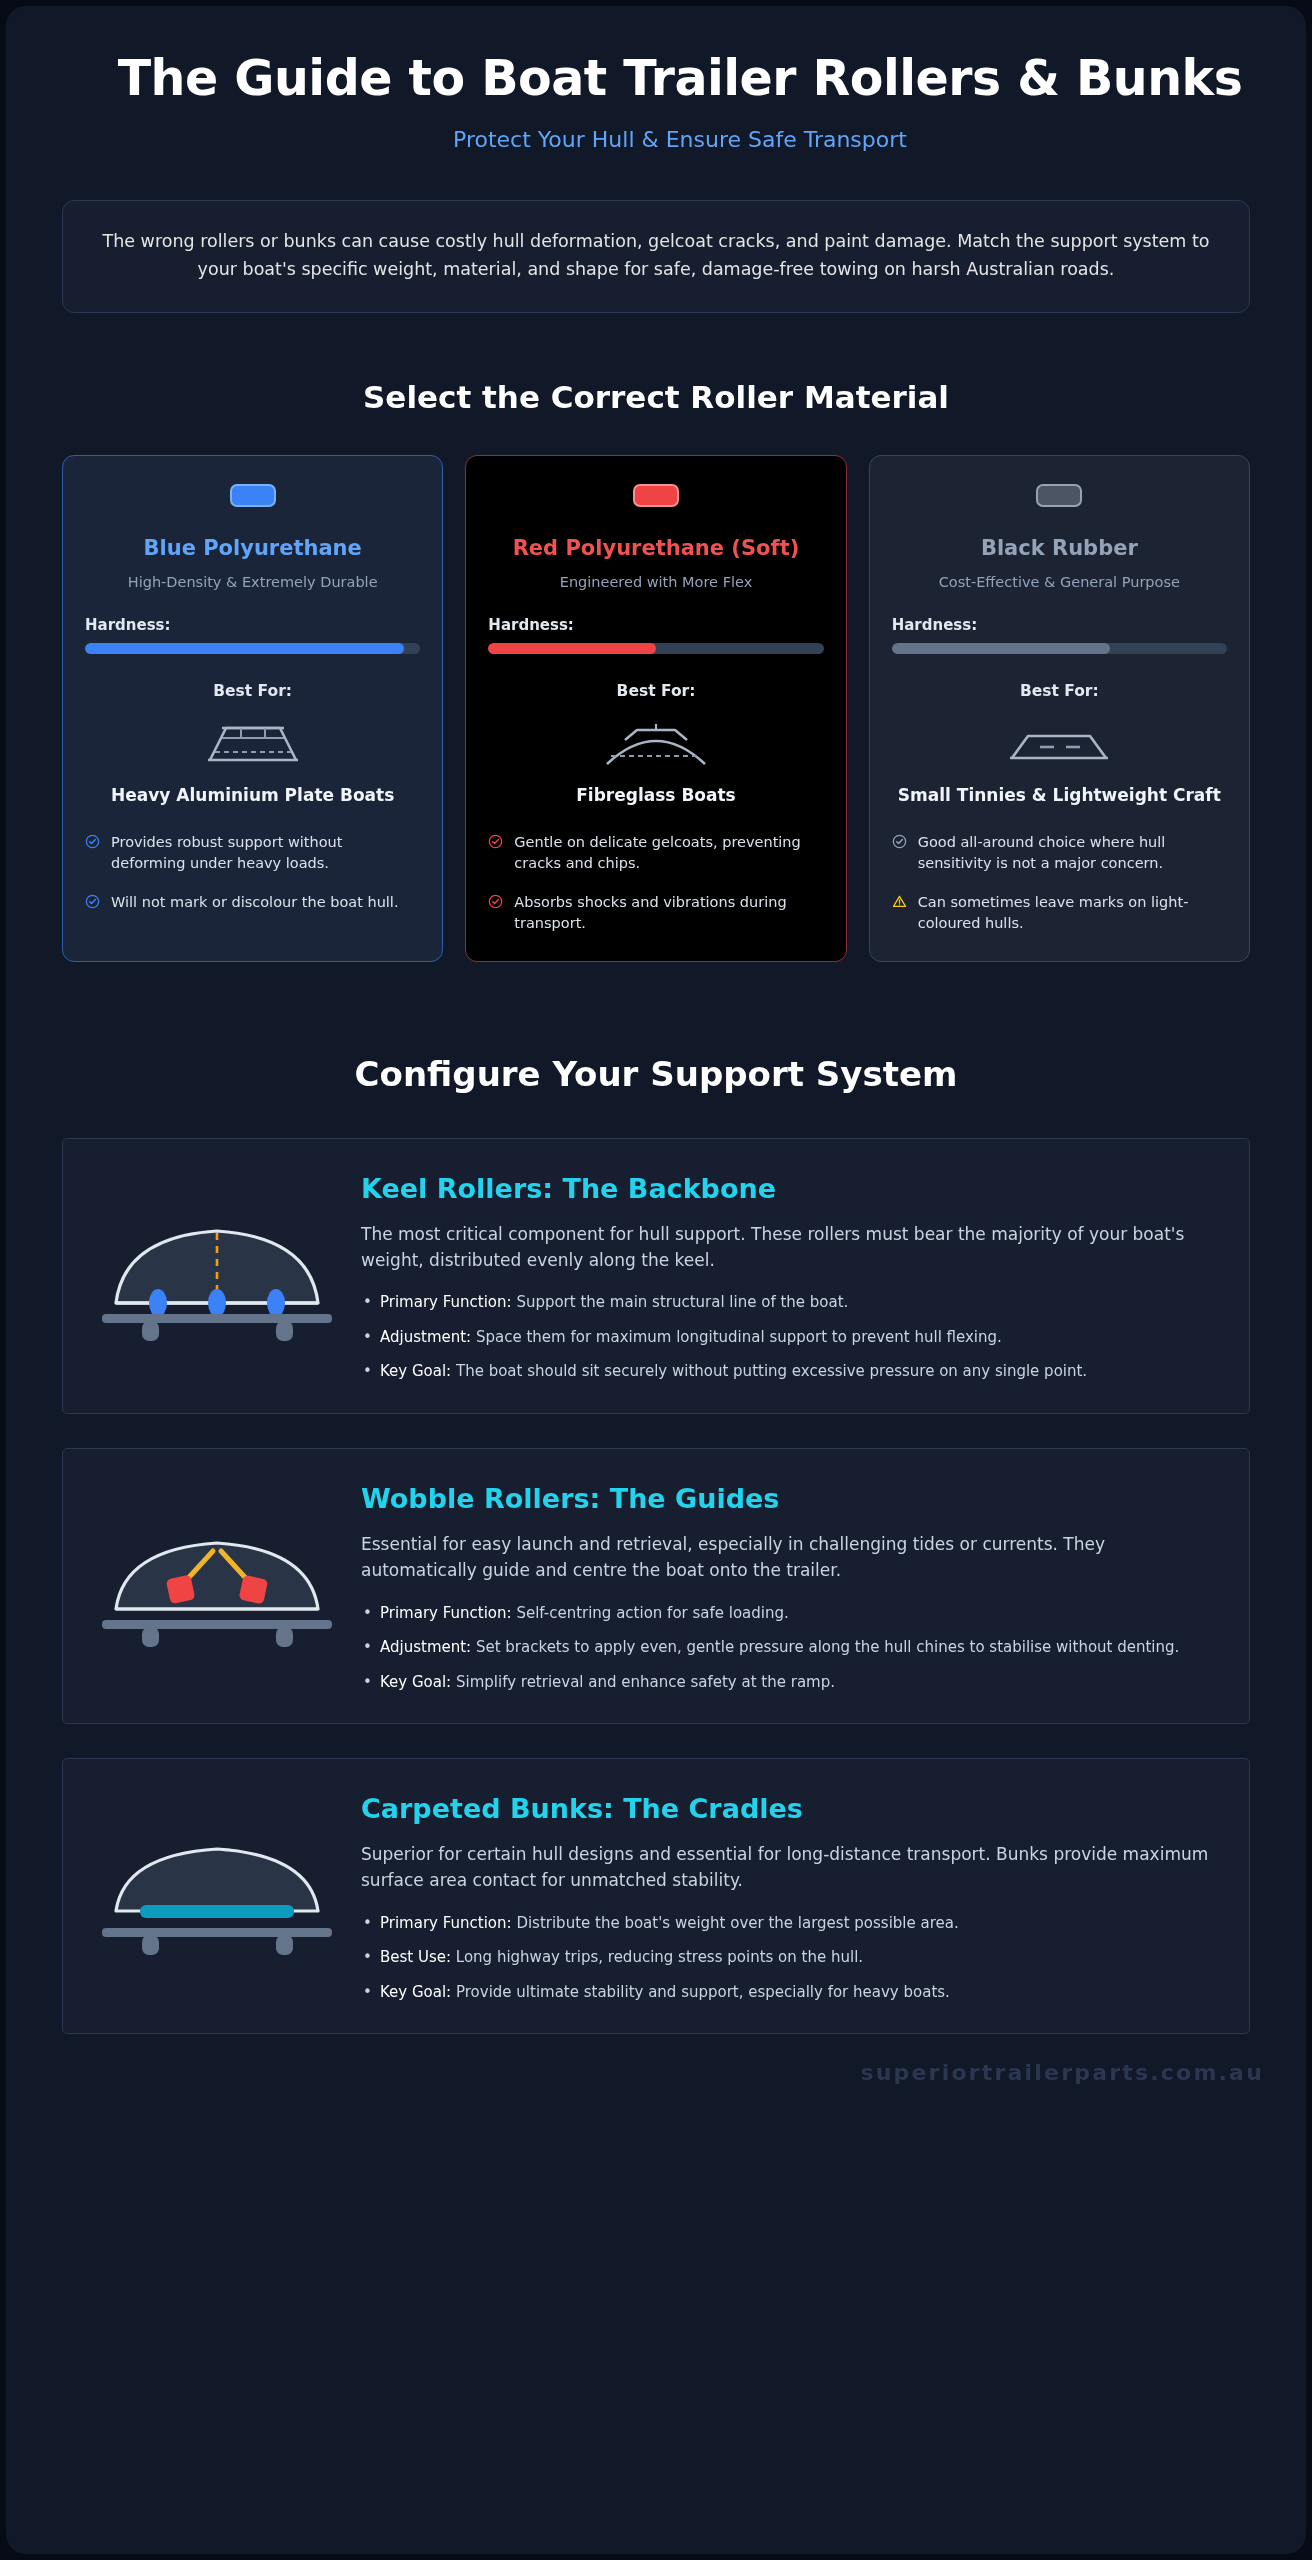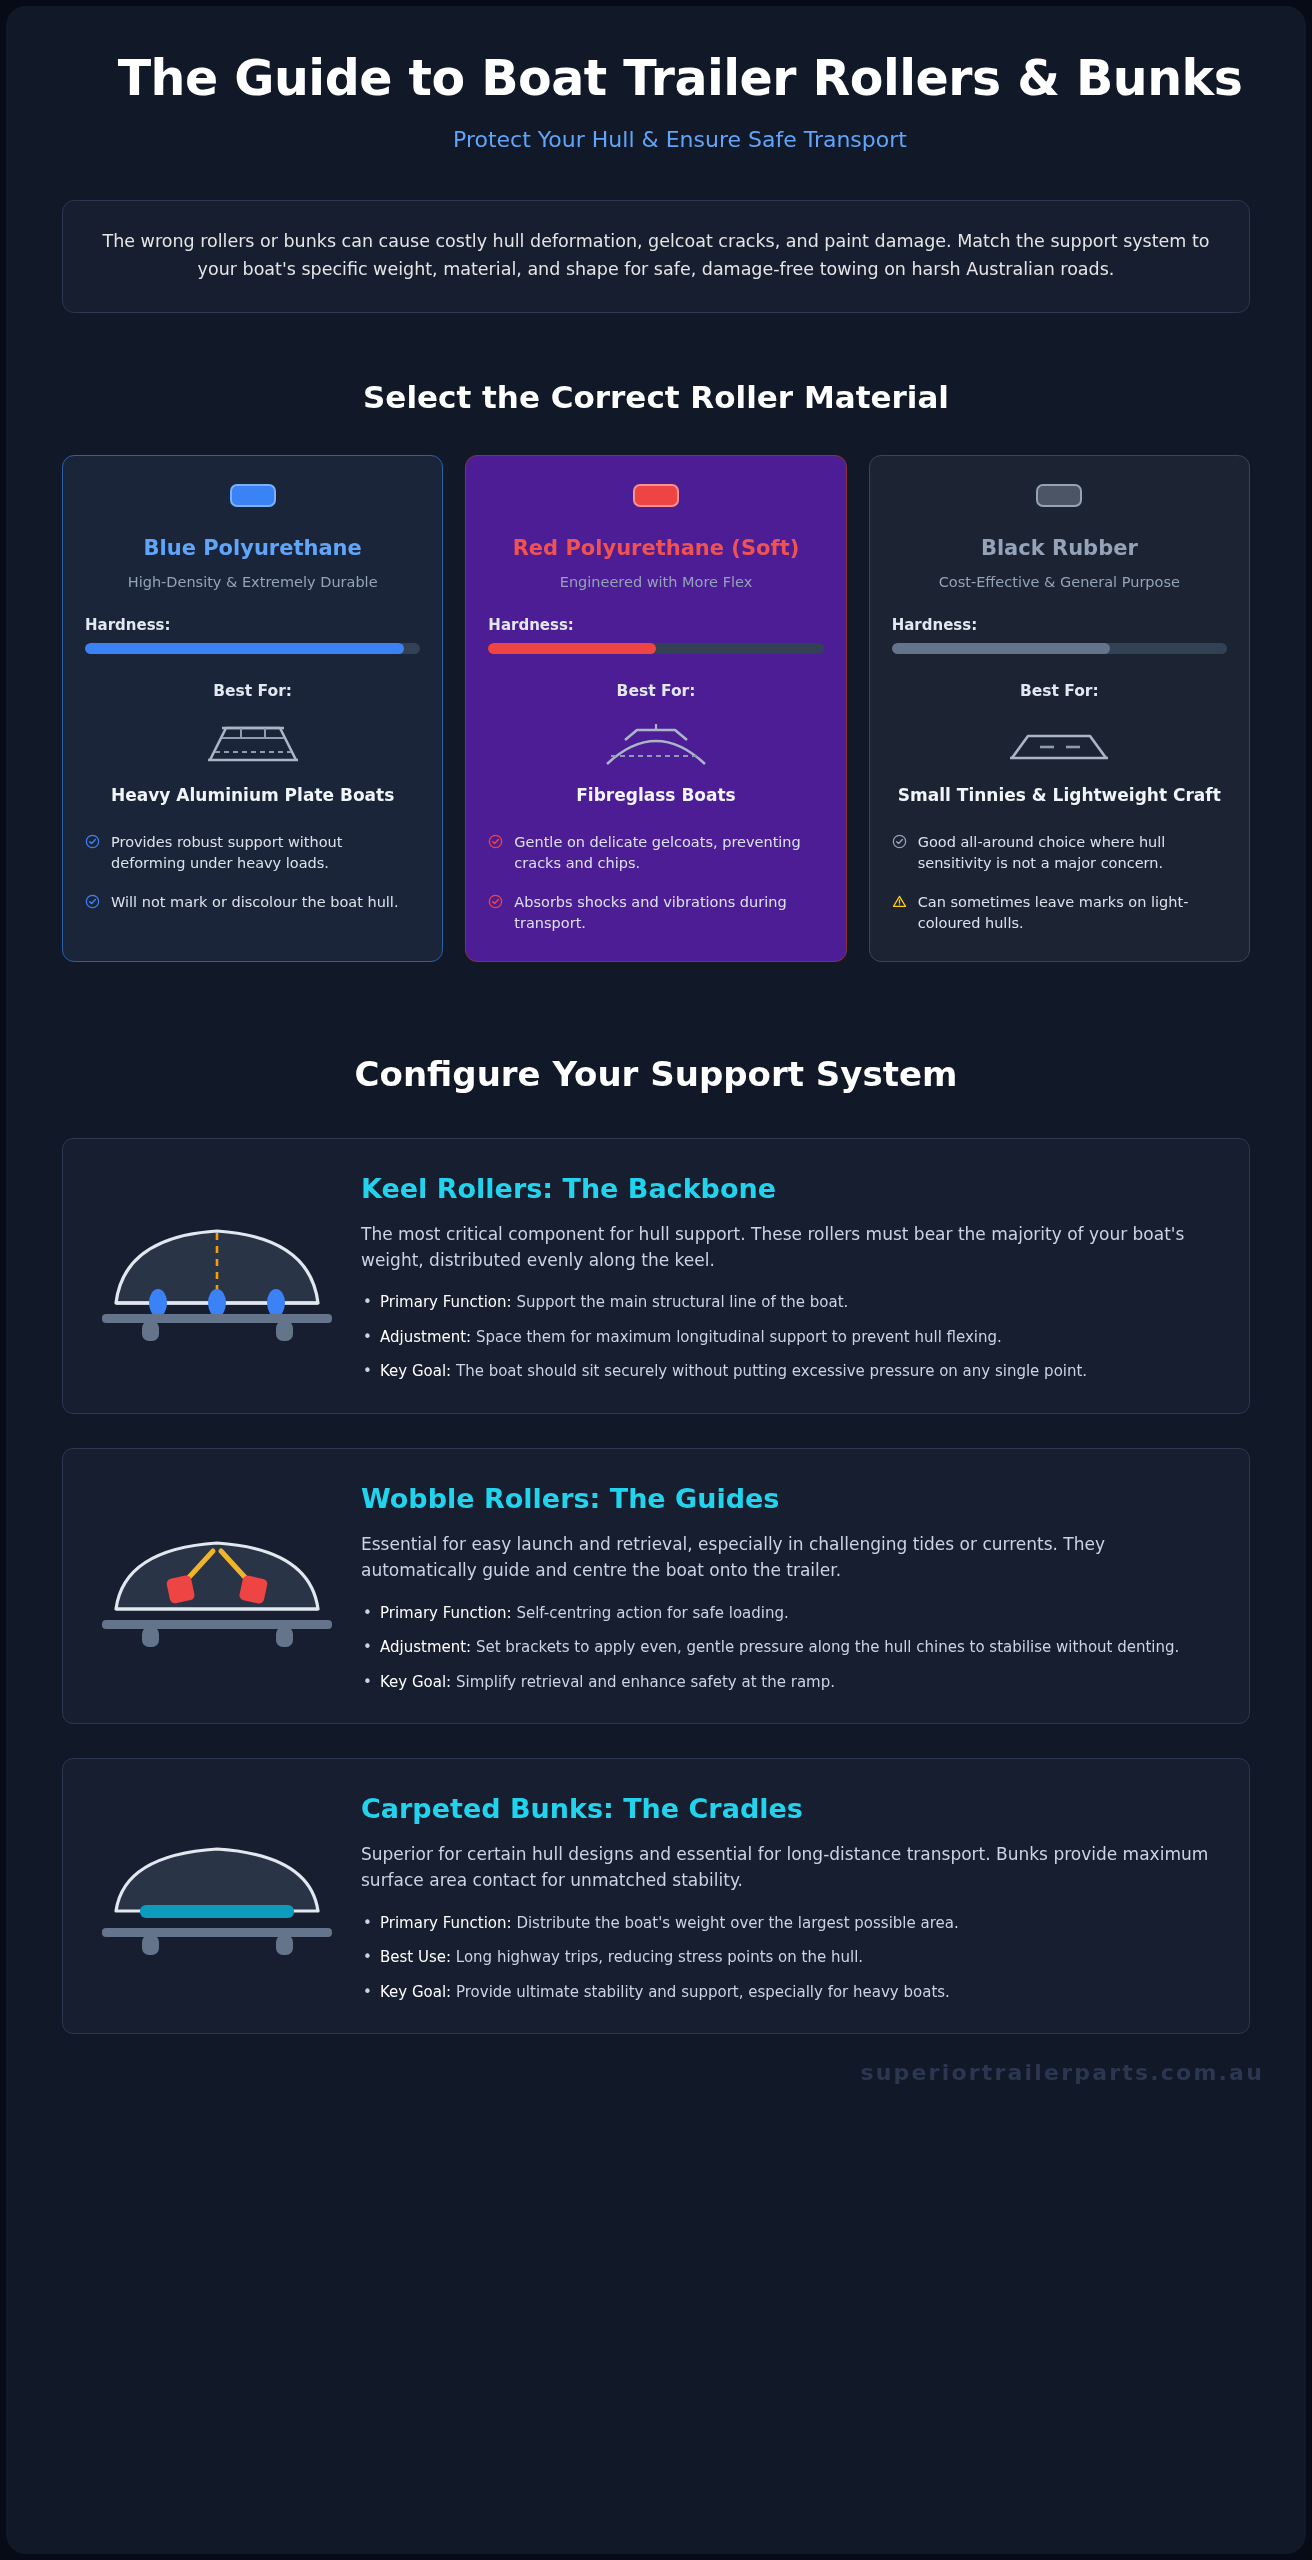--- a/index.html
+++ b/index.html
@@ -75,21 +75,21 @@
   .mat-card {
     flex: 1;
     background: #1a2336;
     border-radius: 12px;
     padding: 28px 22px 26px 22px;
     display: flex;
     flex-direction: column;
     align-items: center;
   }
   .mat-card.blue  { border: 1.5px solid #2d5fa8; background:#1b2539; }
-  .mat-card.red   { border: 1.5px solid #8f3038; background:#4c1d95;justify-content:flex-end; }
+  .mat-card.red   { border: 1.5px solid #8f3038; background:#000000;justify-content:flex-end; }
   .mat-card.black { border: 1.5px solid #3a455c; background:#1c2333; }
 
   .roller-chip {
     width: 46px; height: 23px;
     border-radius: 7px;
     margin-bottom: 28px;
   }
   .roller-chip.blue  { background: #3b82f6; border: 2px solid #7cb0fb; }
   .roller-chip.red   { background: #ef4444; border: 2px solid #f79292; }
   .roller-chip.black { background: #4b5563; border: 2px solid #94a3b8; }
@@ -167,21 +167,21 @@
     line-height: 1.48;
     color: #dbe2ec;
     font-family: "DejaVu Sans", sans-serif;
   }
 
   
   .config-wrap { padding: 44px 56px 0 56px; }
   .config-card {
     background: #161e2f;
     border: 1px solid #2c3750;
-    border-radius: 11px;
+    border-radius: 5px;
     padding: 30px 34px 30px 20px;
     display: flex;
     gap: 10px;
     align-items: flex-start;
     margin-bottom: 34px;
   }
   .config-card:last-child { margin-bottom: 0; }
 
   .config-diagram {
     flex: 0 0 268px;

